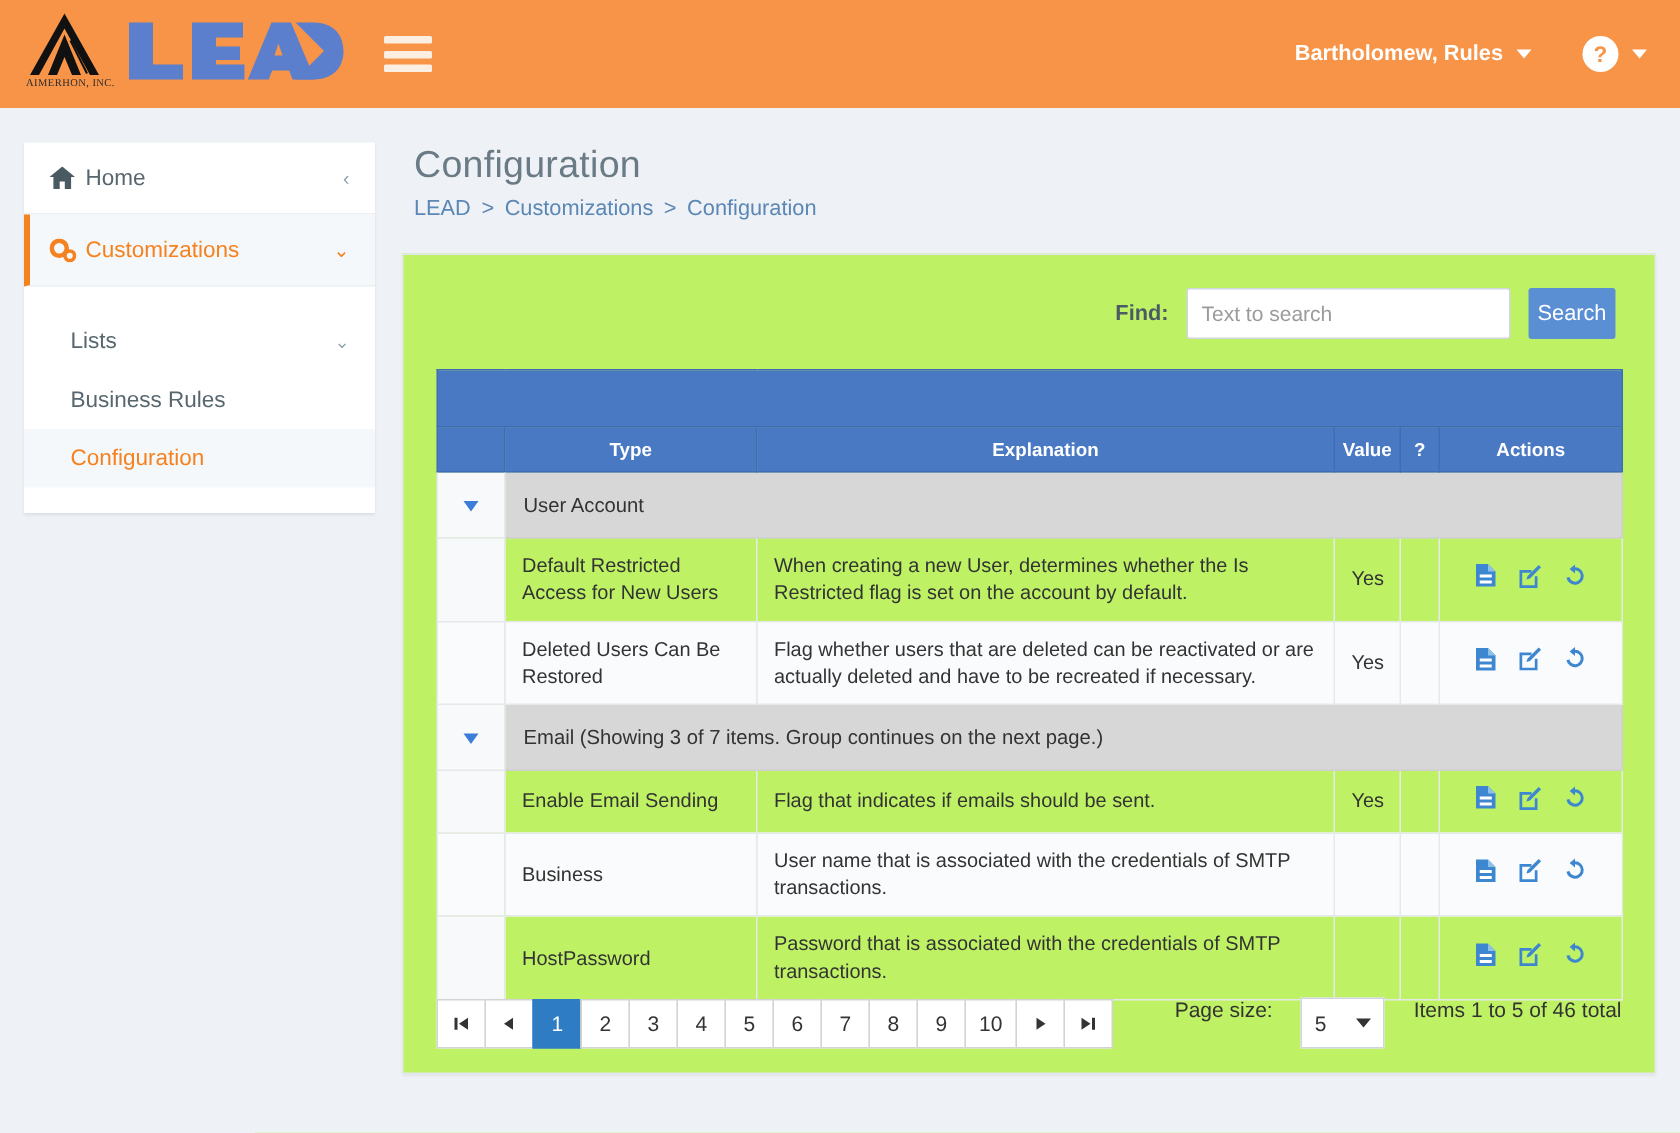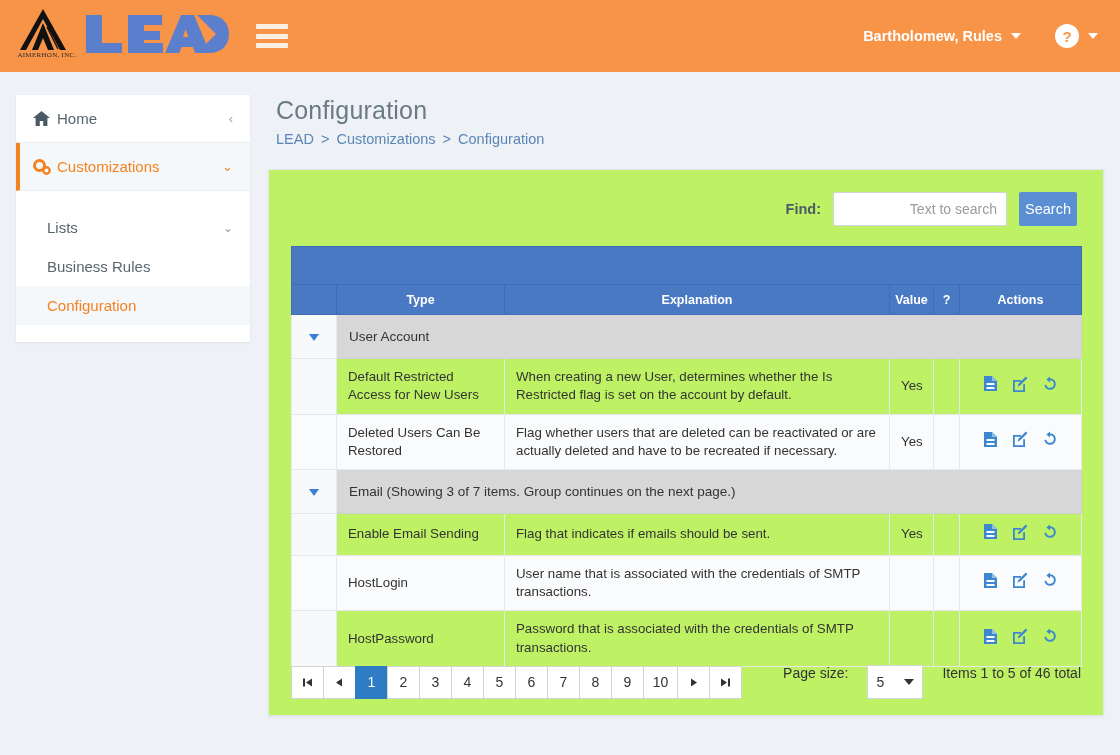--- a/index.html
+++ b/index.html
@@ -109,24 +109,24 @@
     width: 836px; height: 547px;
     position: relative;
   }
 
   .findbar {
     display: flex; align-items: center; justify-content: flex-end;
     gap: 12px; padding: 22px 26px 0 0;
   }
   .find-label { font-size: 14.5px; color: #4b5b66; font-weight: bold; }
   .find-input {
-    width: 174px; height: 34px;
+    width: 216px; height: 34px;
     border: 1px solid #cfd6dd; border-radius: 2px;
     padding: 0 9px; font-size: 14px; color: #333;
-    font-family: "Liberation Sans", sans-serif; outline: none; text-align: right;
+    font-family: "Liberation Sans", sans-serif; outline: none;
   }
   .find-input::placeholder { color: #9b9b9b; }
   .btn-search {
     width: 58px; height: 34px;
     background: #5b8fd4; border: none; border-radius: 2px;
     color: #fff; font-size: 14.5px; cursor: pointer;
     font-family: "Liberation Sans", sans-serif;
   }
 
   
@@ -404,21 +404,21 @@
                     <path d="M13.8,0.6 l1.6,1.6 l-7.4,7.4 l-2.4,0.8 l0.8,-2.4 z" fill="#3c87d0"></path>
                   </svg></span>
               <span class="ai"><svg width="16" height="16" viewBox="0 0 16 16">
                     <path d="M8,2.2 a5.8,5.8 0 1 1 -5.7,6.9 l2,-0.4 a3.8,3.8 0 1 0 3.7,-4.5 v2.2 l-3.6,-3 l3.6,-3 z" fill="#3c87d0"></path>
                   </svg></span>
             </td>
           </tr>
 
           <tr class="drow alt">
             <td class="tri-cell"></td>
-            <td>HostLogin</td>
+            <td>Business</td>
             <td>User name that is associated with the credentials of SMTP transactions.</td>
             <td class="val"></td>
             <td class="val"></td>
             <td class="acts">
               <span class="ai"><svg width="15" height="17" viewBox="0 0 15 17">
                     <path d="M1,1 h8 l5,5 v10 h-13 z" fill="#3c87d0"></path>
                     <path d="M9,1 l5,5 h-5 z" fill="#8fc0e8"></path>
                     <rect x="3.5" y="8" width="8" height="2" fill="#fff"></rect>
                     <rect x="3.5" y="12" width="8" height="2" fill="#fff"></rect>
                   </svg></span>

